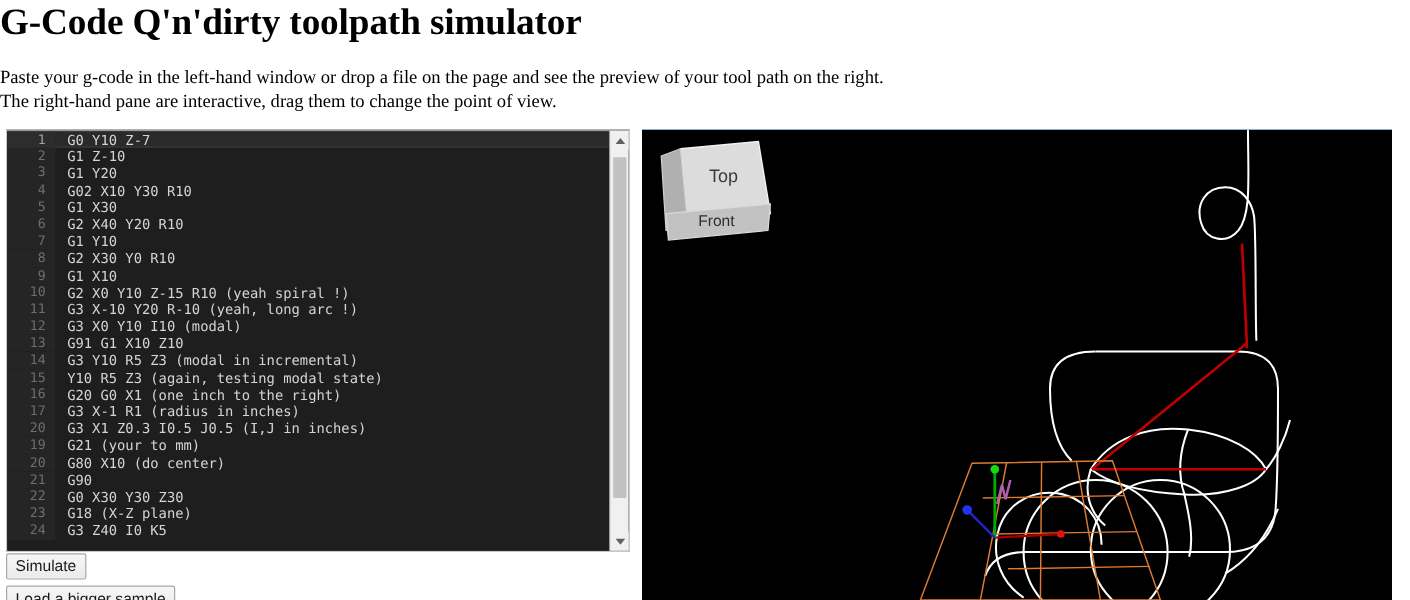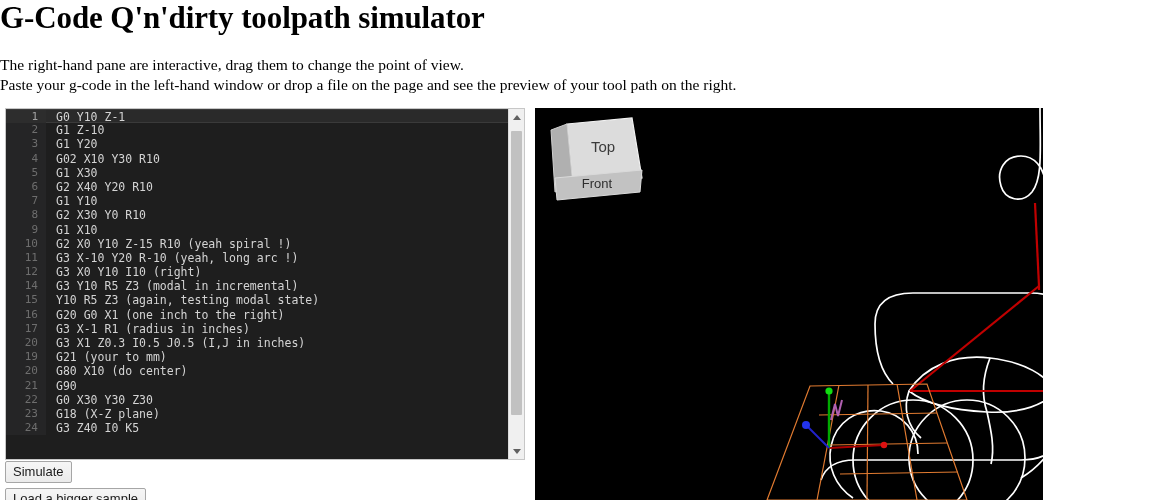--- a/index.html
+++ b/index.html
@@ -179,60 +179,61 @@
     color: #1a1a1a;
     cursor: pointer;
     white-space: nowrap;
   }
 
   
   .canvas-wrap {
     position: absolute;
     left: 535px;
     top: 0px;
-    width: 508px;
+    width: 625px;
     height: 392px;
     background: #0369a1;
     overflow: hidden;
   }
   .canvas-wrap svg { display: block; }
 
   .view-cube-label {
     font-family: "Liberation Sans", sans-serif;
   }
 </style>
 </head>
 <body>
 
 <div class="page">
 
   <h1 class="page-title">G-Code Q'n'dirty toolpath simulator</h1>
 
   <div class="intro">
+    <p>Paste your g-code in the left-hand window or drop a file on the page and see the preview of your tool path on the right.</p>
     <p>The right-hand pane are interactive, drag them to change the point of view.</p>
-    <p>Paste your g-code in the left-hand window or drop a file on the page and see the preview of your tool path on the right.</p>
   </div>
 
   <div class="workspace">
 
     <div class="editor-wrap">
       <div class="editor-scrollpane">
         <div class="code-lines" id="code-lines">
-            <div class="code-line active"><span class="ln">1</span><span class="ltext">G0 Y10 Z-1</span></div>
+            <div class="code-line active"><span class="ln">1</span><span class="ltext">G0 Y10 Z-7</span></div>
             <div class="code-line"><span class="ln">2</span><span class="ltext">G1 Z-10</span></div>
             <div class="code-line"><span class="ln">3</span><span class="ltext">G1 Y20</span></div>
             <div class="code-line"><span class="ln">4</span><span class="ltext">G02 X10 Y30 R10</span></div>
             <div class="code-line"><span class="ln">5</span><span class="ltext">G1 X30</span></div>
             <div class="code-line"><span class="ln">6</span><span class="ltext">G2 X40 Y20 R10</span></div>
             <div class="code-line"><span class="ln">7</span><span class="ltext">G1 Y10</span></div>
             <div class="code-line"><span class="ln">8</span><span class="ltext">G2 X30 Y0 R10</span></div>
             <div class="code-line"><span class="ln">9</span><span class="ltext">G1 X10</span></div>
             <div class="code-line"><span class="ln">10</span><span class="ltext">G2 X0 Y10 Z-15 R10 (yeah spiral !)</span></div>
             <div class="code-line"><span class="ln">11</span><span class="ltext">G3 X-10 Y20 R-10 (yeah, long arc !)</span></div>
-            <div class="code-line"><span class="ln">12</span><span class="ltext">G3 X0 Y10 I10 (right)</span></div>
+            <div class="code-line"><span class="ln">12</span><span class="ltext">G3 X0 Y10 I10 (modal)</span></div>
+            <div class="code-line"><span class="ln">13</span><span class="ltext">G91 G1 X10 Z10</span></div>
             <div class="code-line"><span class="ln">14</span><span class="ltext">G3 Y10 R5 Z3 (modal in incremental)</span></div>
             <div class="code-line"><span class="ln">15</span><span class="ltext">Y10 R5 Z3 (again, testing modal state)</span></div>
             <div class="code-line"><span class="ln">16</span><span class="ltext">G20 G0 X1 (one inch to the right)</span></div>
             <div class="code-line"><span class="ln">17</span><span class="ltext">G3 X-1 R1 (radius in inches)</span></div>
             <div class="code-line"><span class="ln">20</span><span class="ltext">G3 X1 Z0.3 I0.5 J0.5 (I,J in inches)</span></div>
             <div class="code-line"><span class="ln">19</span><span class="ltext">G21 (your to mm)</span></div>
             <div class="code-line"><span class="ln">20</span><span class="ltext">G80 X10 (do center)</span></div>
             <div class="code-line"><span class="ln">21</span><span class="ltext">G90</span></div>
             <div class="code-line"><span class="ln">22</span><span class="ltext">G0 X30 Y30 Z30</span></div>
             <div class="code-line"><span class="ln">23</span><span class="ltext">G18 (X-Z plane)</span></div>

